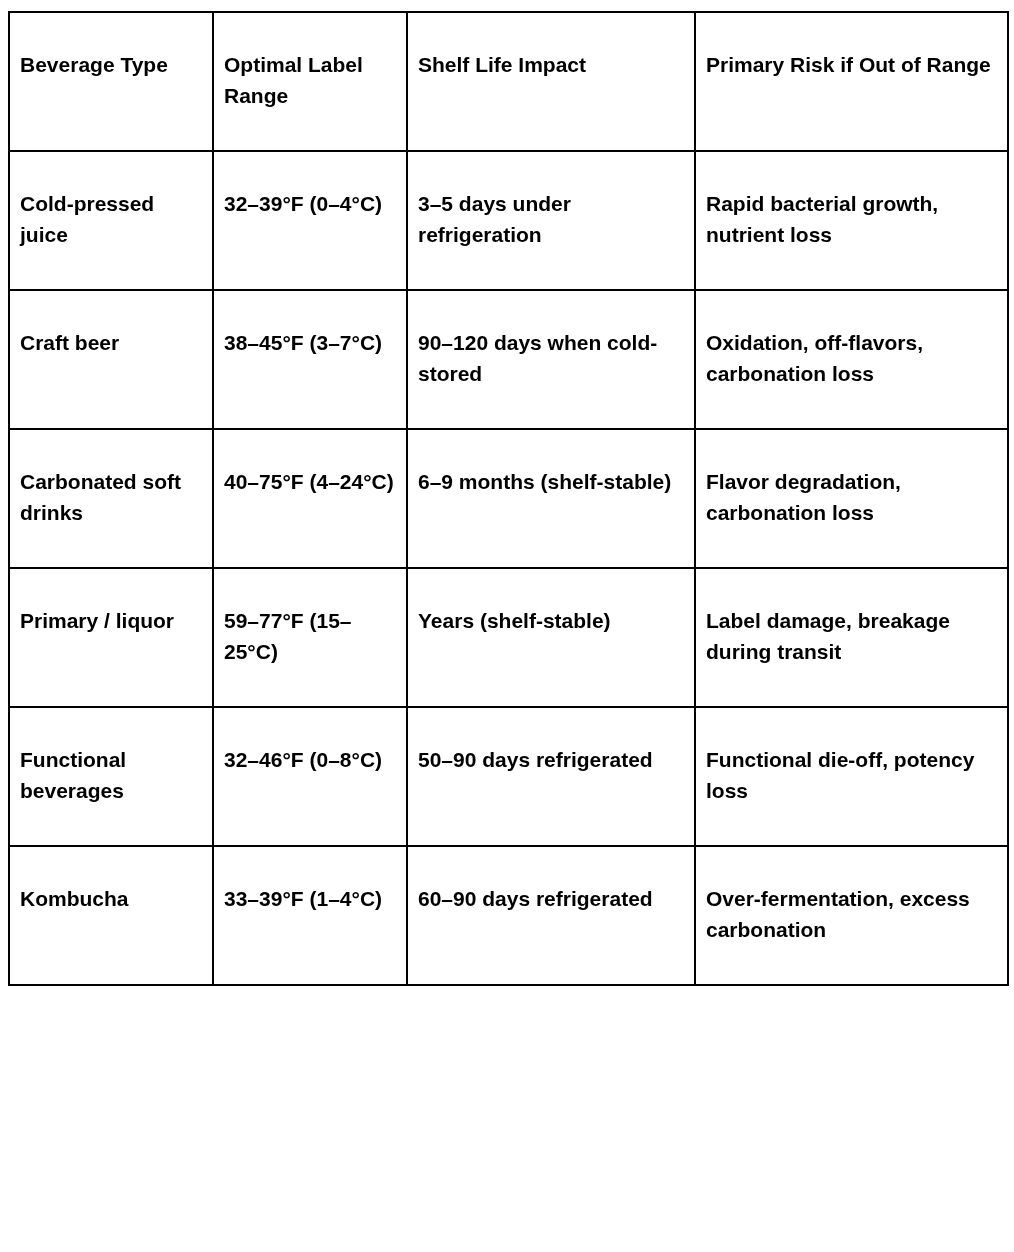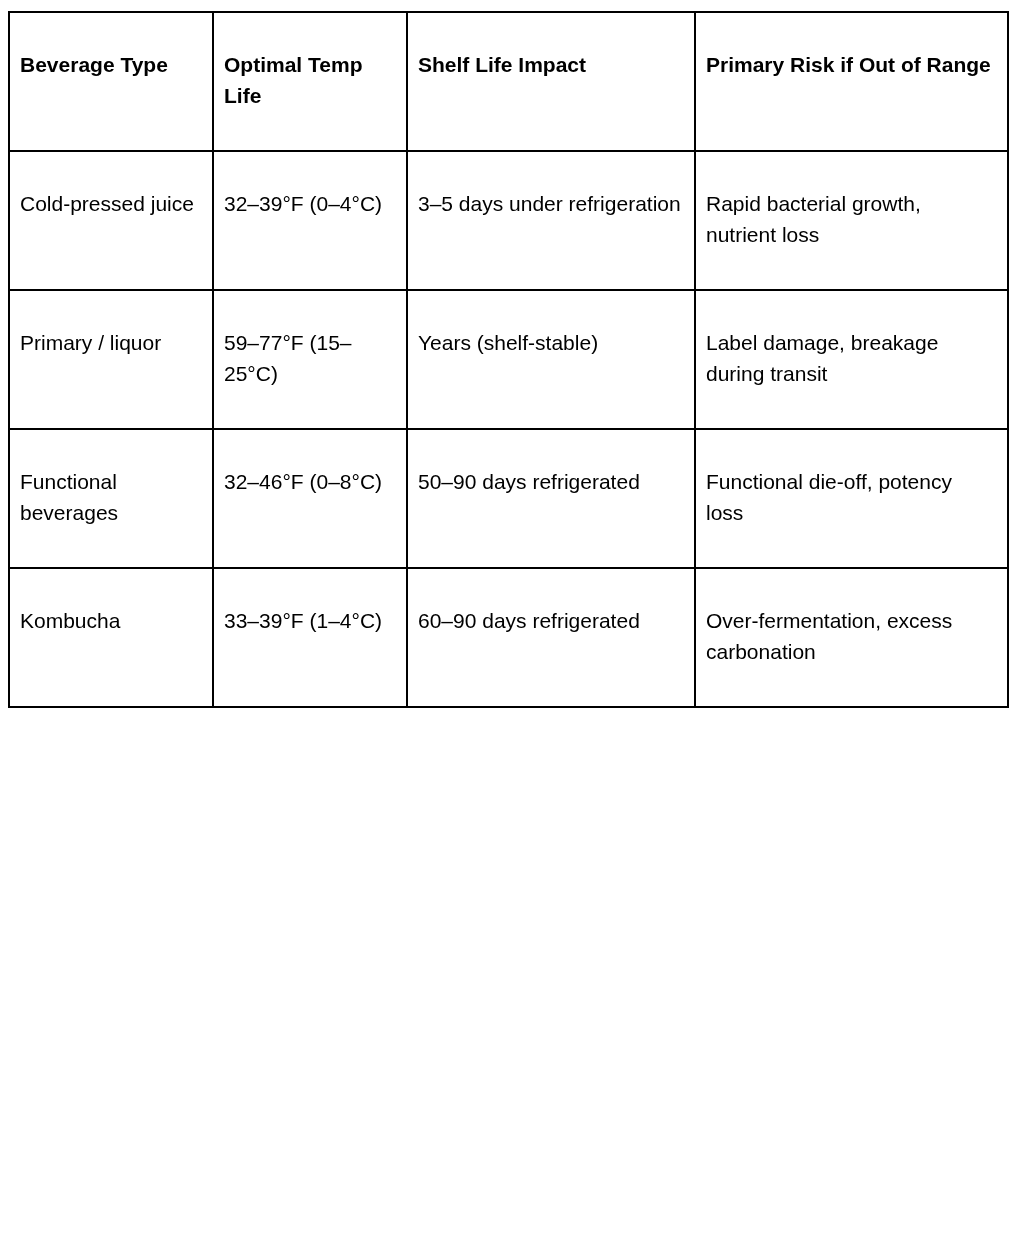--- a/index.html
+++ b/index.html
@@ -29,51 +29,63 @@
       padding: 36px 12px 0 10px;
       height: 101px;
       font-size: 21px;
       line-height: 31px;
       box-sizing: content-box;
     }
     table.grid th {
       font-weight: bold;
     }
     table.grid td {
-      font-weight: normal;
+      font-weight: bold;
     }
     col.c1 { width: 204px; }
     col.c2 { width: 194px; }
     col.c3 { width: 288px; }
     col.c4 { width: 313px; }
   </style>
 </head>
 <body>
 
 <table class="grid">
   <colgroup>
     <col class="c1">
       <col class="c2">
       <col class="c3">
       <col class="c4">
   </colgroup>
   <thead>
     <tr>
       <th>Beverage Type</th>
-      <th>Optimal Temp Life</th>
+      <th>Optimal Label Range</th>
       <th>Shelf Life Impact</th>
       <th>Primary Risk if Out of Range</th>
     </tr>
   </thead>
   <tbody>
     <tr>
       <td>Cold-pressed juice</td>
       <td>32–39°F (0–4°C)</td>
       <td>3–5 days under refrigeration</td>
       <td>Rapid bacterial growth, nutrient loss</td>
+    </tr>
+    <tr>
+      <td>Craft beer</td>
+      <td>38–45°F (3–7°C)</td>
+      <td>90–120 days when cold-stored</td>
+      <td>Oxidation, off-flavors, carbonation loss</td>
+    </tr>
+    <tr>
+      <td>Carbonated soft drinks</td>
+      <td>40–75°F (4–24°C)</td>
+      <td>6–9 months (shelf-stable)</td>
+      <td>Flavor degradation, carbonation loss</td>
     </tr>
     <tr>
       <td>Primary / liquor</td>
       <td>59–77°F (15–25°C)</td>
       <td>Years (shelf-stable)</td>
       <td>Label damage, breakage during transit</td>
     </tr>
     <tr>
       <td>Functional beverages</td>
       <td>32–46°F (0–8°C)</td>

